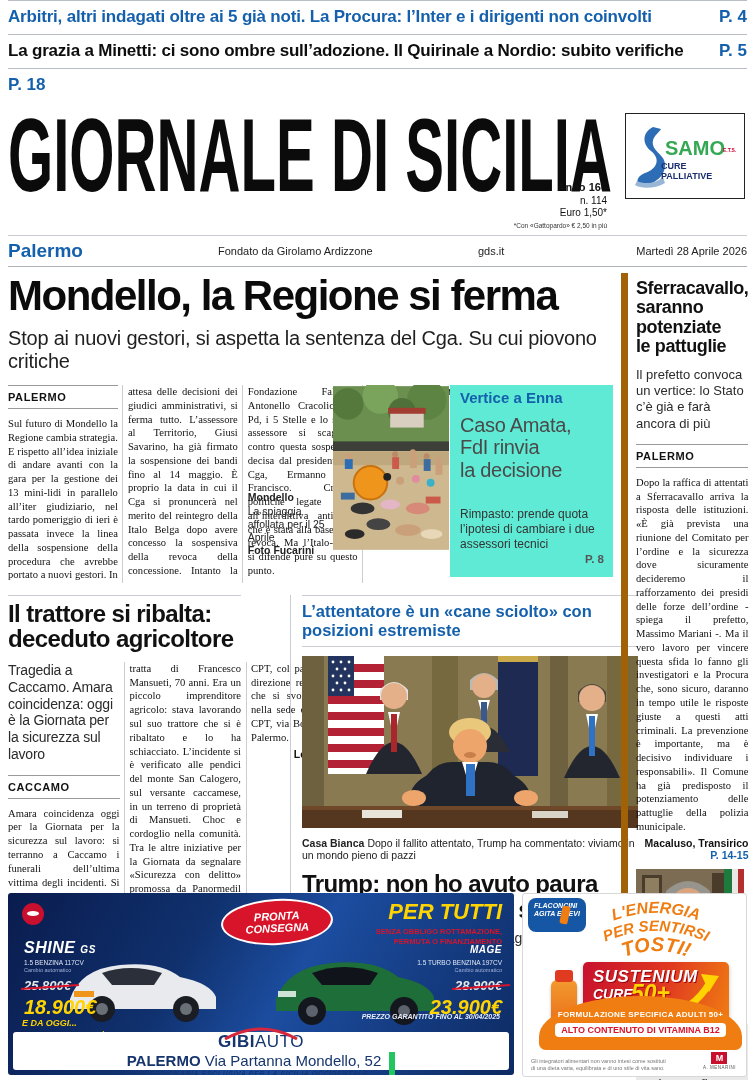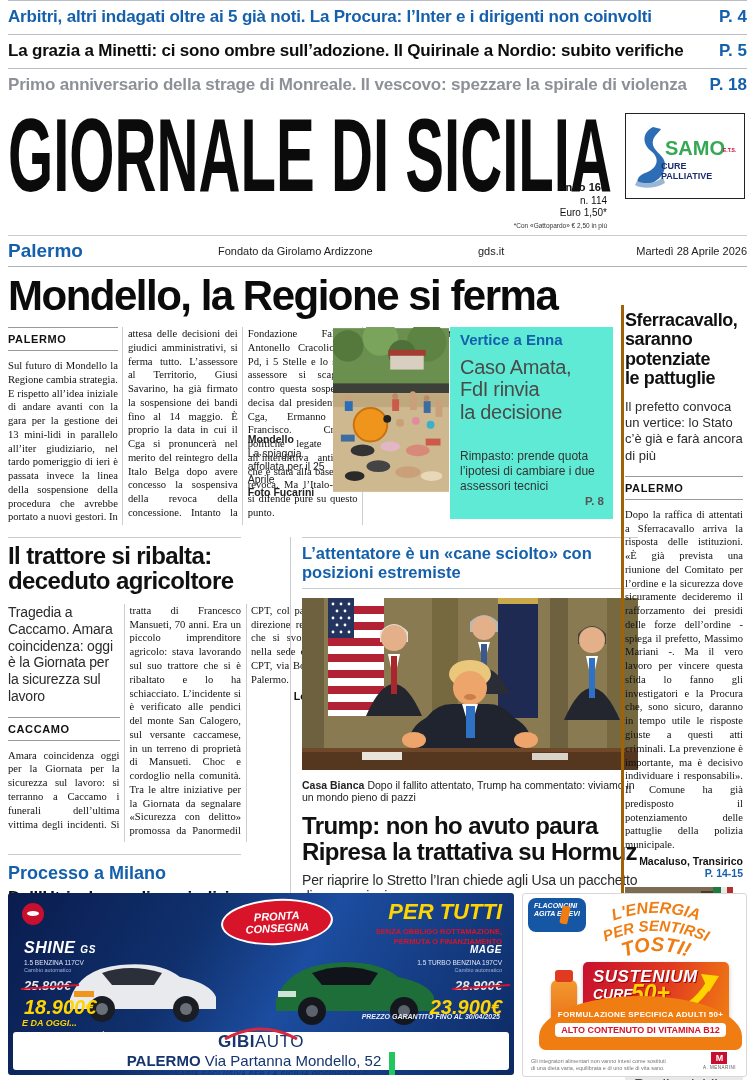--- a/index.html
+++ b/index.html
@@ -28,21 +28,21 @@
   
   .dateline{display:flex;align-items:center;border-top:1px solid #c9ccd1;border-bottom:1px solid #aeb3ba;
             padding:4px 0;height:22px;}
   .dl-city{font-size:19px;font-weight:bold;color:#1560ac;width:210px;}
   .dl-founded{font-size:11px;color:#222;width:260px;}
   .dl-site{font-size:11px;color:#222;flex:1;}
   .dl-date{font-size:11px;color:#222;text-align:right;}
   
   .main{display:flex;margin-top:6px;height:650px;}
   .maincol{width:605px;}
-  .sidebar{width:118px;margin-left:8px;border-left:3px solid #a16207;padding-left:1px;margin-top:32px;}
+  .sidebar{width:118px;margin-left:8px;border-left:7px solid #a16207;padding-left:8px;}
   
   .lead-h{font-size:42px;font-weight:bold;letter-spacing:-1.5px;line-height:1.0;margin:2px 0 10px 0;color:#0b0b0b;}
   .lead-sf{font-size:20px;color:#1f1f1f;letter-spacing:-0.2px;margin-bottom:12px;}
   .kicker{font-size:11px;font-weight:bold;letter-spacing:.6px;color:#111;
           border-top:1px solid #999;border-bottom:1px solid #999;padding:5px 0;margin-bottom:8px;}
   .serif{font-family:"Liberation Serif",serif;font-size:10.6px;line-height:1.3;text-align:justify;}
   .byline{font-size:10.5px;font-weight:bold;text-align:right;margin-top:3px;}
   .byline .pg{color:#1560ac;}
   .lead-row{display:flex;height:198px;}
   .lead-cols{width:233px;height:198px;column-count:2;column-gap:10px;column-rule:1px solid #ccc;column-fill:auto;}
@@ -156,21 +156,20 @@
   <div>
     <div class="strip c1">
       <span class="t">Arbitri, altri indagati oltre ai 5 già noti. La Procura: l’Inter e i dirigenti non coinvolti</span>
       <span class="p">P. 4</span>
     </div>
     <div class="strip c2">
       <span class="t">La grazia a Minetti: ci sono ombre sull’adozione. Il Quirinale a Nordio: subito verifiche</span>
       <span class="p">P. 5</span>
     </div>
     <div class="strip c3">
-      <span class="t">Primo anniversario della strage di Monreale. Il vescovo: spezzare la spirale di violenza</span>
       <span class="p">P. 18</span>
     </div>
   </div>
 
   <div class="masthead">
     <svg class="mast-title" width="608" height="98" viewBox="0 0 608 98">
       <text x="0" y="82" textLength="604" lengthAdjust="spacingAndGlyphs" font-family="Liberation Sans, sans-serif" font-weight="bold" font-size="104" fill="#0b0b0b">GIORNALE DI SICILIA</text>
     </svg>
     <div class="samo">
       <div class="samo-inner">
@@ -195,20 +194,21 @@
     <div class="dl-city">Palermo</div>
     <div class="dl-founded">Fondato da Girolamo Ardizzone</div>
     <div class="dl-site">gds.it</div>
     <div class="dl-date">Martedì 28 Aprile 2026</div>
   </div>
 
   <div class="main">
 
     <div class="maincol">
       <h1 class="lead-h">Mondello, la Regione si ferma</h1>
+      <div class="lead-sf">Stop ai nuovi gestori, si aspetta la sentenza del Cga. Su cui piovono critiche</div>
 
       <div class="lead-row">
         <div class="lead-cols">
           <div class="kicker">PALERMO</div>
           <p class="serif" style="margin:0">Sul futuro di Mondello la Regione cambia strategia. E rispetto all’idea iniziale di andare avanti con la gara per la gestione dei 13 mini-lidi in parallelo all’iter giudiziario, nel tardo pomeriggio di ieri è passata invece la linea della sospensione della procedura che avrebbe portato a nuovi gestori. In attesa delle decisioni dei giudici amministrativi, si ferma tutto. L’assessore al Territorio, Giusi Savarino, ha già firmato la sospensione dei bandi fino al 14 maggio. È proprio la data in cui il Cga si pronuncerà nel merito del reintegro della Italo Belga dopo avere concesso la sospensiva della revoca della concessione. Intanto la Fondazione Falcone, Antonello Cracolici del Pd, i 5 Stelle e lo stesso assessore si scagliano contro questa sospensiva decisa dal presidente del Cga, Ermanno De Francisco. Critiche politiche legate anche all’interdittiva antimafia che è stata alla base della revoca. Ma l’Italo-Belga si difende pure su questo punto.</p>
           <div class="byline">
             <span>Pipitone</span>
             <span class="pg">P. 9</span>
           </div>
         </div>

